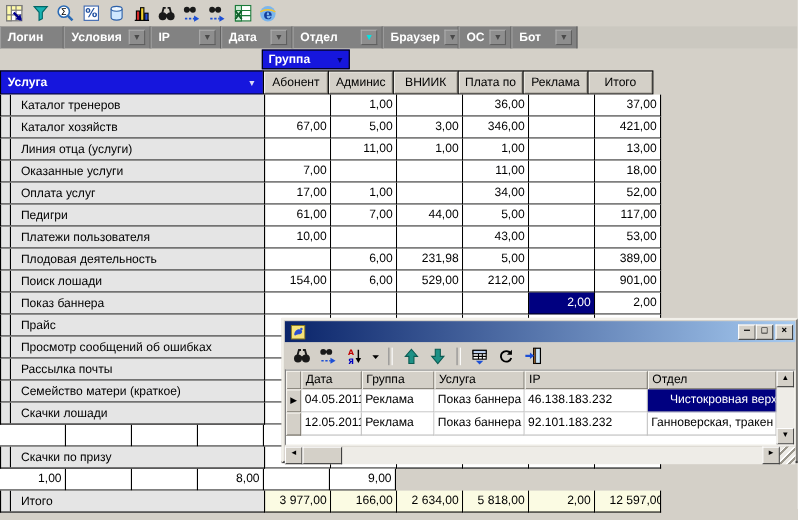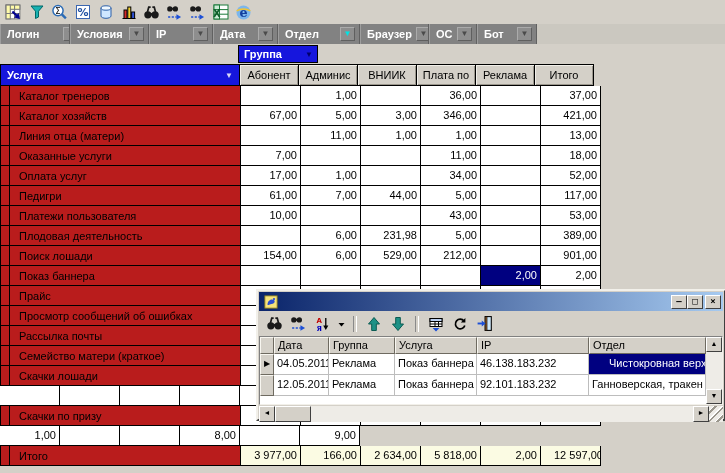--- a/index.html
+++ b/index.html
@@ -28,21 +28,21 @@
   .p-header{display:flex;height:22px;}
   .p-rowdim{width:240px;box-sizing:border-box;border:1px solid #000;background:#1616DD;color:#fff;
             font-weight:bold;display:flex;align-items:center;justify-content:space-between;padding:0 6px;}
   .p-rowdim .arr{font-size:8px;color:#DADAF6;}
   .p-colh{width:60px;box-sizing:border-box;border:1px solid #000;margin-left:-1px;background:#D4D0C8;
           display:flex;align-items:center;justify-content:center;overflow:hidden;white-space:nowrap;
           box-shadow:inset 1px 1px 0 #F0EEE8, inset -1px -1px 0 #9B978D;}
   .p-colh:first-of-type{margin-left:1px;}
   .p-row{display:flex;height:20px;}
   .p-label{width:241px;box-sizing:border-box;border-left:1px solid #000;border-right:1px solid #000;
-           border-bottom:1px solid #000;background:#b91c1c;position:relative;display:flex;align-items:center;
+           border-bottom:1px solid #000;background:#e5e5e5;position:relative;display:flex;align-items:center;
            padding-left:18px;overflow:hidden;white-space:nowrap;}
   .p-label .gut{position:absolute;left:8px;top:0;bottom:0;width:1px;background:#000;}
   .p-cell{width:60px;box-sizing:border-box;border-right:1px solid #000;border-bottom:1px solid #000;
           background:#fff;text-align:right;padding:0 3px;line-height:19px;overflow:hidden;white-space:nowrap;}
   .p-cell.cream{background:#ffffff;}
   .p-row.total .p-cell{background:#FBFBE3;padding-left:13px;}
   .p-cell.sel{background:#000080;color:#fff;}
   
   .popup{position:absolute;left:256px;top:289px;width:470px;height:132px;box-sizing:border-box;z-index:5;
          background:#D4D0C8;border:2px solid;border-color:#F2F0EA #3F3F3F #3F3F3F #F2F0EA;padding:1px;
@@ -167,21 +167,21 @@
       <div class="tb-btn">
         <svg width="17" height="17" viewBox="0 0 16 16">
           <circle cx="8" cy="8" r="6.6" fill="#7CB6EC"></circle>
           <text x="8" y="12.4" font-size="12" font-weight="bold" fill="#123F9E" text-anchor="middle" font-family="DejaVu Serif,serif">e</text>
           <path d="M1.6 6.4c3.4-2.4 9.4-2.4 12.8 0" stroke="#F4C430" stroke-width="1.4" fill="none"></path>
         </svg>
       </div>
     </div>
 
   <div class="filterbar" id="filter-bar">
-      <div class="fbtn" style="width: 70px; gap: 20px;">
+      <div class="fbtn" style="width: 58px; gap: 20px;">
         <span>Логин</span>
         <span class="arr">▼</span>
       </div>
       <div class="fbtn" style="width: 79px;">
         <span>Условия</span>
         <span class="arr">▼</span>
       </div>
       <div class="fbtn" style="width: 64px;">
         <span>IP</span>
         <span class="arr">▼</span>
@@ -247,21 +247,21 @@
           <div class="p-cell">67,00</div>
           <div class="p-cell">5,00</div>
           <div class="p-cell">3,00</div>
           <div class="p-cell">346,00</div>
           <div class="p-cell"></div>
           <div class="p-cell cream">421,00</div>
         </div>
         <div class="p-row">
           <div class="p-label">
             <span class="gut"></span>
-            <span>Линия отца (матери)</span>
+            <span>Линия отца (услуги)</span>
           </div>
           <div class="p-cell"></div>
           <div class="p-cell">11,00</div>
           <div class="p-cell">1,00</div>
           <div class="p-cell">1,00</div>
           <div class="p-cell"></div>
           <div class="p-cell cream">13,00</div>
         </div>
         <div class="p-row">
           <div class="p-label">

